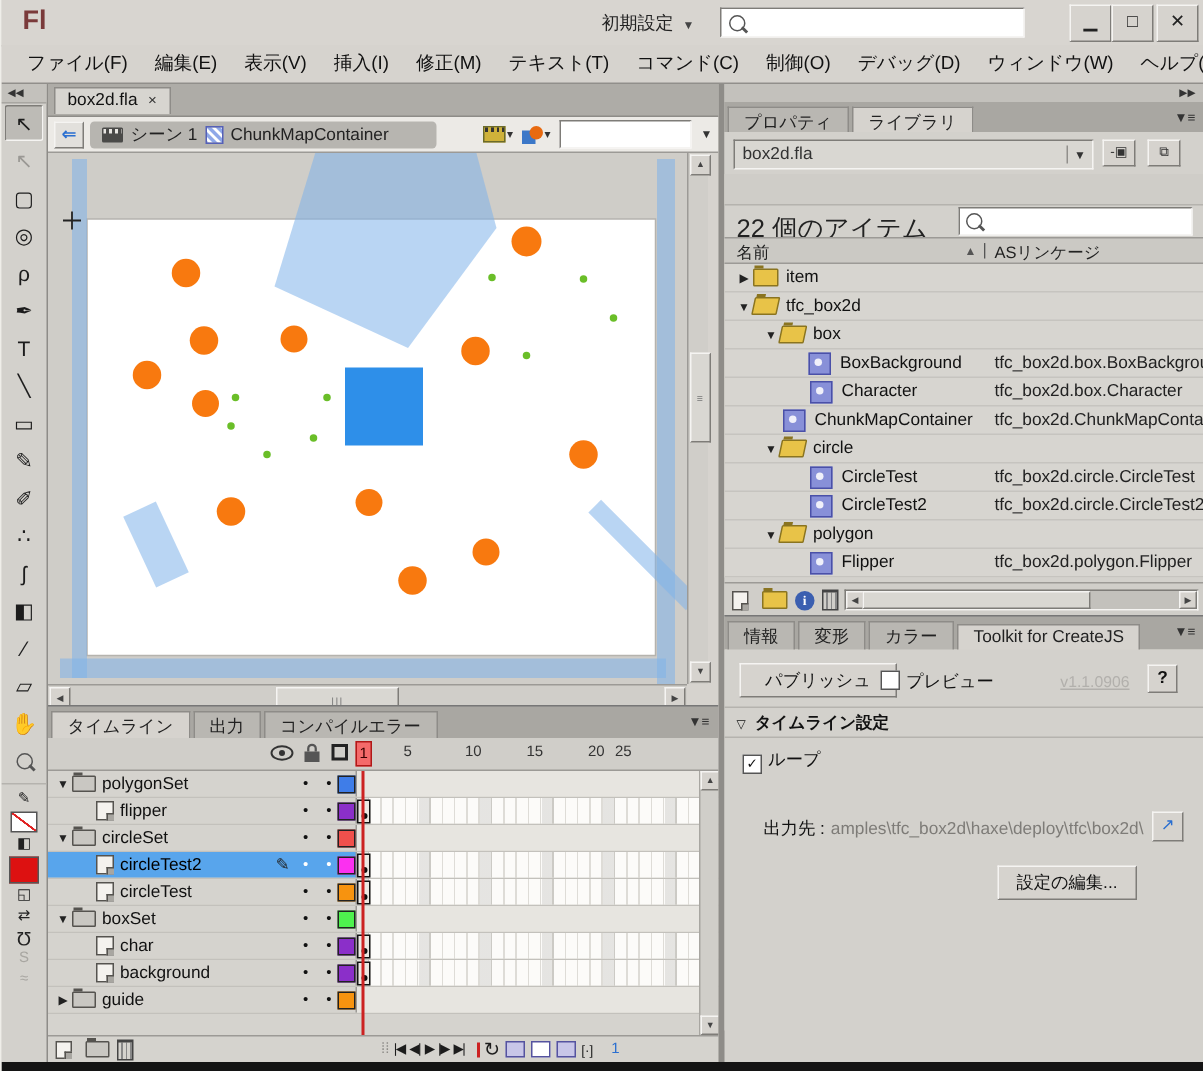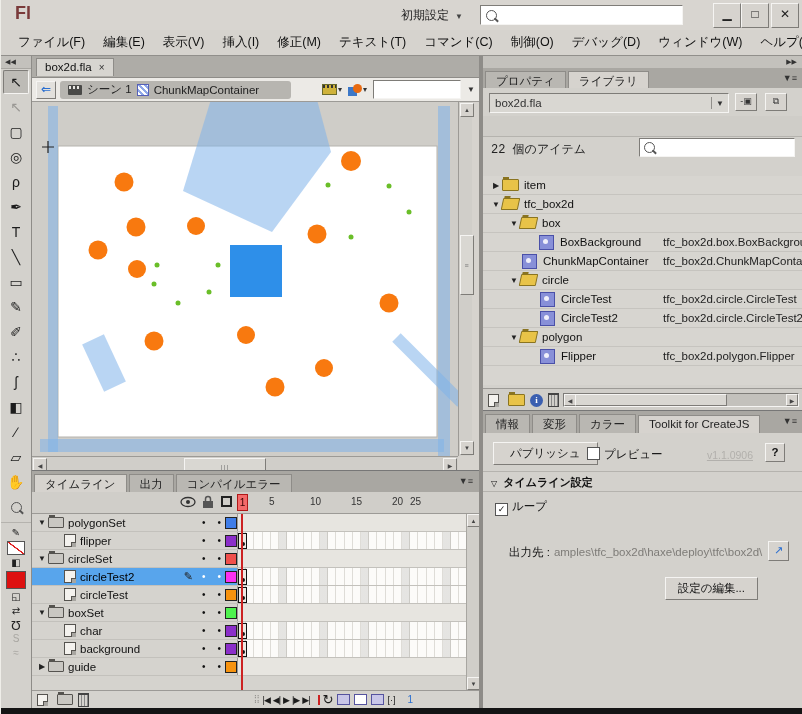--- a/index.html
+++ b/index.html
@@ -109,21 +109,21 @@
   .rpanel{left:478px;top:56px;width:324px;height:652px;background:#d3d1cc;border-left:4px solid #8e8c88;box-sizing:border-box;}
   .rp-collapse{height:12px;text-align:right;font-size:7px;color:#333;padding:2px 6px 0 0;box-sizing:border-box;background:#c3c1bc;}
   .rp-tabs{height:20px;background:#a9a7a2;position:relative;}
   .lib{position:relative;height:322px;background:#d3d1cc;}
   .lib-dd{position:absolute;left:6px;top:5px;width:238px;height:18px;background:#d9d7d2;display:flex;align-items:center;}
   .lib-dd .txt{flex:1;padding-left:5px;font-size:11.5px;color:#333;}
   .lib-dd .sep{width:1px;height:12px;background:#918f8b;}
   .lib-dd .arr{width:16px;text-align:center;font-size:8px;color:#333;}
   .sq-btn{position:absolute;top:5px;width:20px;height:16px;background:#d6d3ce;font-size:9px;text-align:center;line-height:15px;color:#333;}
   .lib-preview{position:absolute;left:0;top:28px;width:100%;height:20px;background:#cfcdc8;border-bottom:1px solid #b5b3ae;}
-  .lib-count{position:absolute;left:8px;top:53px;font-size:12px;color:#222;font-family:Liberation Mono, monospace;}
+  .lib-count{position:absolute;left:8px;top:53px;font-size:17px;color:#222;}
   .lib-search{position:absolute;right:8px;top:50px;width:150px;height:17px;background:#fff;display:flex;align-items:center;padding-left:4px;}
   .lib-colhead{position:absolute;left:0;top:70px;width:100%;height:18px;background:#cbc9c4;border-top:1px solid #9c9a96;border-bottom:1px solid #9c9a96;box-sizing:border-box;font-size:11px;color:#222;}
   .lib-tree{position:absolute;left:0;top:88px;width:100%;height:209px;background:#d7d5d0;overflow:hidden;}
   .lib-row{position:relative;height:19px;border-bottom:1px solid #c6c4bf;display:flex;align-items:center;box-sizing:border-box;}
   .lib-folder{flex:none;width:15px;height:10px;background:#e8c348;border:1px solid #8a7420;border-radius:1px;position:relative;margin-right:5px;}
   .lib-folder::before{content:"";position:absolute;left:0;top:-3px;width:6px;height:2px;background:#8a7420;}
   .lib-folder.open{transform:skewX(-12deg);}
   .lib-sym{flex:none;width:13px;height:13px;border:1px solid #4a50a8;background:#8890d8;position:relative;margin-right:6px;}
   .lib-sym::after{content:"";position:absolute;left:3px;top:3px;width:5px;height:5px;border-radius:50%;background:#f0f0fa;}
   .lib-label{font-size:11.5px;white-space:nowrap;}
@@ -493,40 +493,51 @@
         <span class="sep"></span>
           <span class="arr">▼</span>
       </div>
       <div class="sq-btn bev-out" style="right:46px;">-▣</div>
       <div class="sq-btn bev-out" style="right:16px;">⧉</div>
       <div class="lib-preview"></div>
       <div class="lib-count">22 個のアイテム</div>
       <div class="lib-search bev-in">
         <span class="mag"></span>
       </div>
+      <div class="lib-colhead">
+        <span style="position:absolute;left:8px;top:2px;">名前</span>
+        <span style="position:absolute;left:160px;top:4px;font-size:8px;color:#555;">▲</span>
+        <span style="position:absolute;left:172px;top:2px;color:#555;">|</span>
+        <span style="position:absolute;left:180px;top:2px;">ASリンケージ</span>
+      </div>
       <div class="lib-tree" id="libtree">
           <div class="lib-row" style="padding-left: 7px;">
             <span class="tri">▶</span>
             <span class="lib-folder"></span>
             <span class="lib-label">item</span>
           </div>
           <div class="lib-row" style="padding-left: 7px;">
             <span class="tri">▼</span>
             <span class="lib-folder open"></span>
             <span class="lib-label">tfc_box2d</span>
           </div>
           <div class="lib-row" style="padding-left: 25px;">
             <span class="tri">▼</span>
             <span class="lib-folder open"></span>
             <span class="lib-label">box</span>
           </div>
           <div class="lib-row" style="padding-left: 56px;">
             <span class="lib-sym"></span>
             <span class="lib-label">BoxBackground</span>
             <span class="lib-link">tfc_box2d.box.BoxBackground</span>
+          </div>
+          <div class="lib-row" style="padding-left: 57px;">
+            <span class="lib-sym"></span>
+            <span class="lib-label">Character</span>
+            <span class="lib-link">tfc_box2d.box.Character</span>
           </div>
           <div class="lib-row" style="padding-left: 39px;">
             <span class="lib-sym"></span>
             <span class="lib-label">ChunkMapContainer</span>
             <span class="lib-link">tfc_box2d.ChunkMapContainer</span>
           </div>
           <div class="lib-row" style="padding-left: 25px;">
             <span class="tri">▼</span>
             <span class="lib-folder open"></span>
             <span class="lib-label">circle</span>

